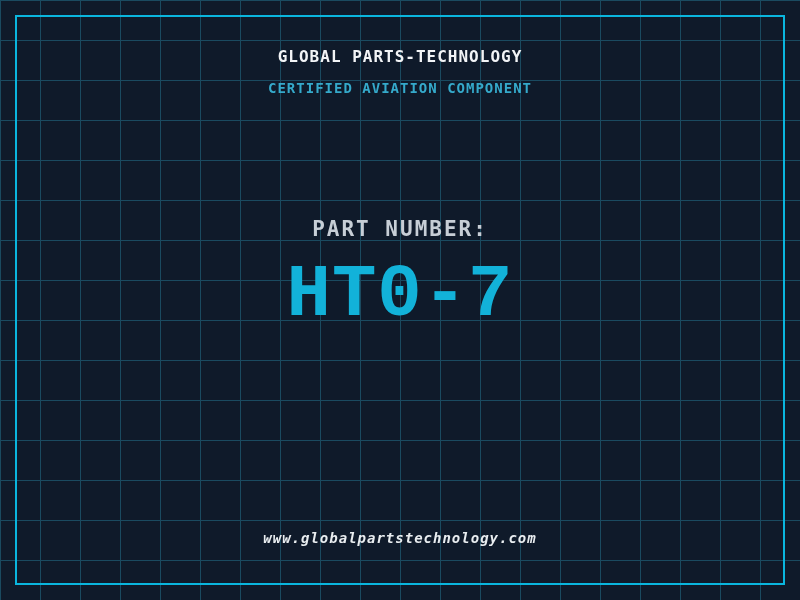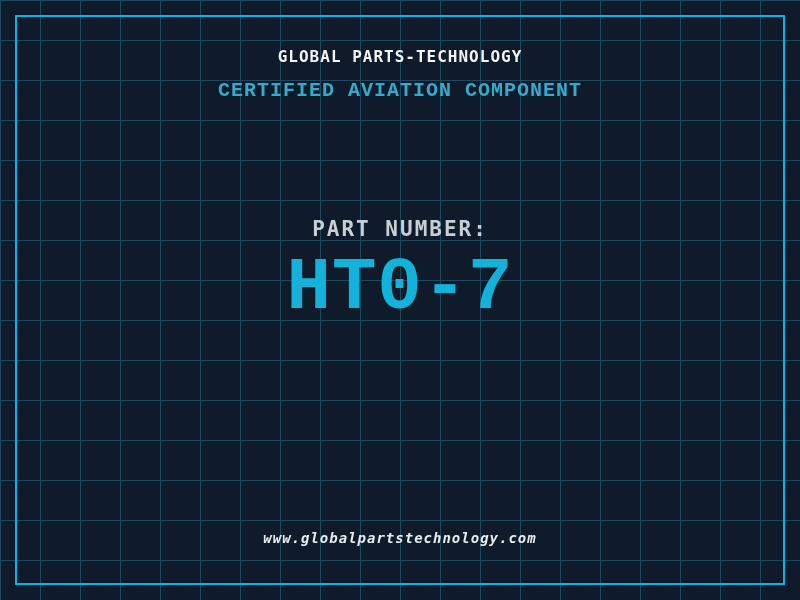--- a/index.html
+++ b/index.html
@@ -38,35 +38,34 @@
   }
   .title {
     top: 49px;
     font-size: 16px;
     font-weight: bold;
     letter-spacing: 1px;
     color: #f2f4f6;
   }
   .subtitle {
     top: 81px;
-    font-size: 20px;
+    font-size: 14px;
     font-weight: bold;
     letter-spacing: 1px;
     color: #35aacb;
-    font-family: Liberation Mono, monospace;
   }
   .part-label {
     top: 219px;
     font-size: 21px;
     font-weight: bold;
     letter-spacing: 2px;
     color: #c7ced6;
   }
   .part-number {
-    top: 251px;
+    top: 258px;
     font-size: 74px;
     font-weight: bold;
     letter-spacing: 1px;
     color: #12b2d9;
     font-family: "Liberation Mono", "DejaVu Sans Mono", monospace;
   }
   .website {
     top: 531px;
     font-size: 14px;
     font-weight: bold;

